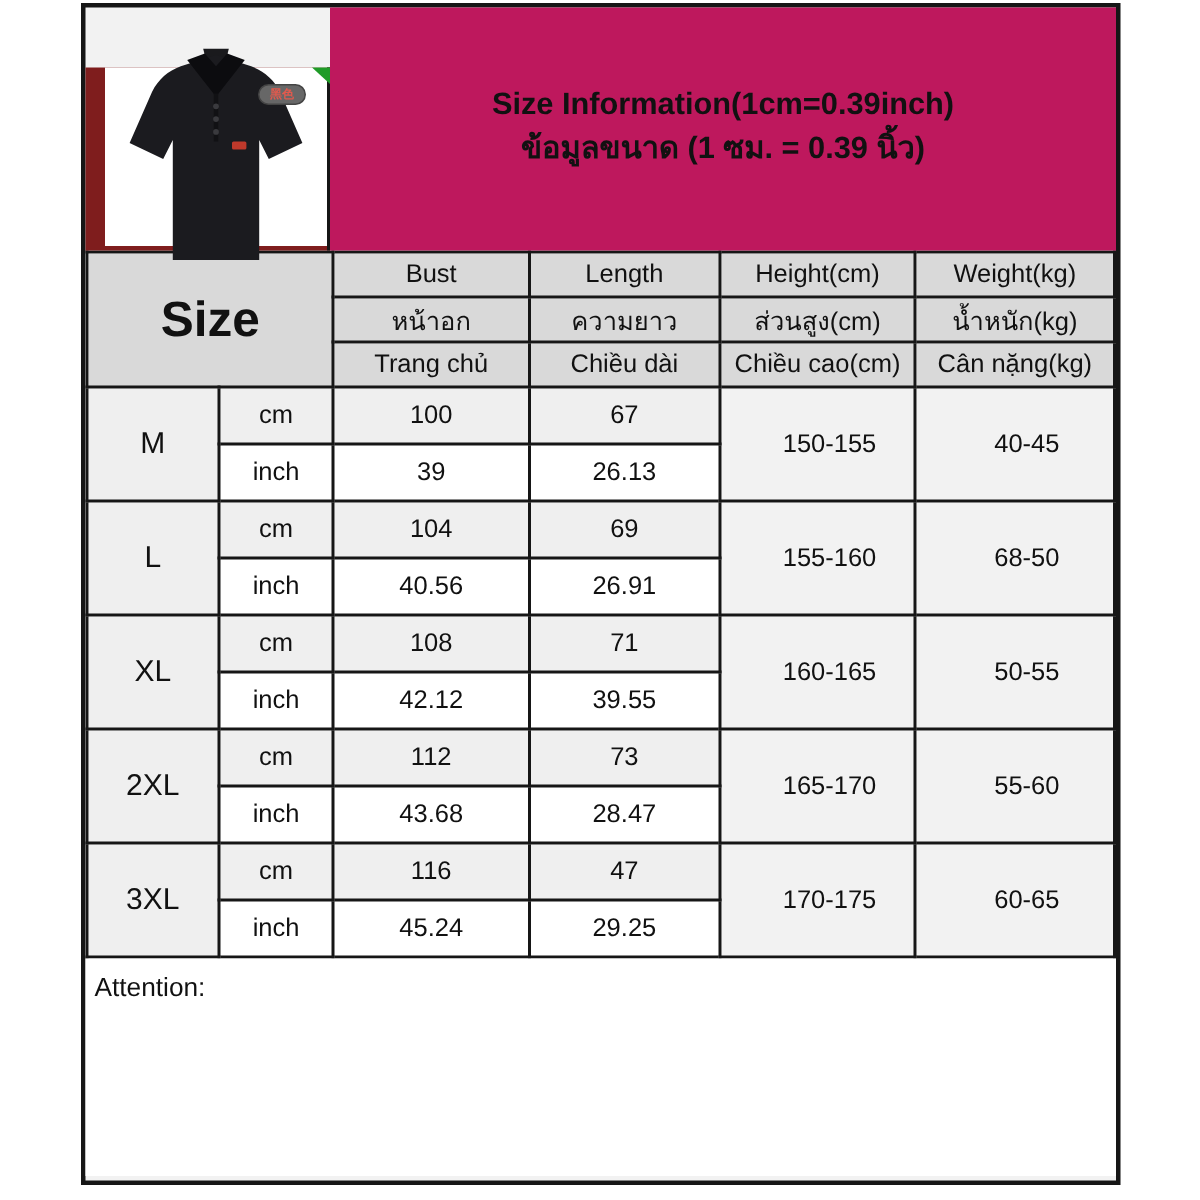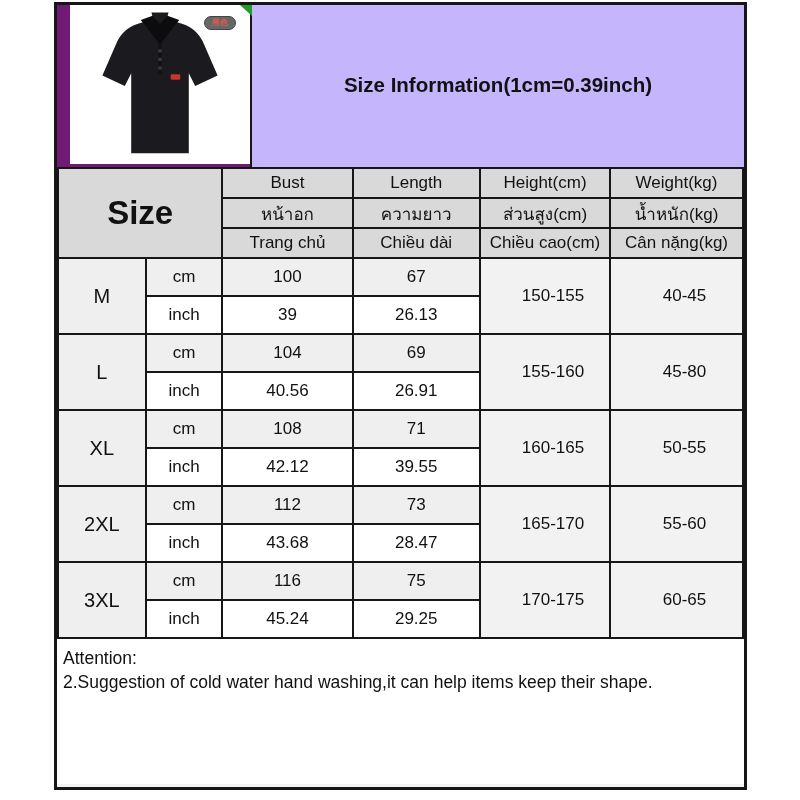--- a/index.html
+++ b/index.html
@@ -4,32 +4,32 @@
 <style>
   * { margin:0; padding:0; box-sizing:border-box; }
   html,body { width:800px; height:800px; background:#ffffff; overflow:hidden;
               font-family:"Liberation Sans","DejaVu Sans",sans-serif; color:#111; }
 
   .frame { position:absolute; left:54px; top:2px; width:693px; height:788px;
            border:3px solid #161616; background:#f2f2f2; }
 
   
   .top-row { display:flex; height:162px; }
-  .product-cell { position:relative; width:195px; border-right:2px solid #161616;
-                  background:#701a75; flex:none; }
+  .product-cell { position:relative; width:163px; border-right:2px solid #161616;
+                  background:#7f1d1d; flex:none;margin-top:40px; }
   .photo { position:absolute; left:13px; top:0; right:0; bottom:3px; background:#ffffff; }
   .photo svg { position:absolute; left:50%; top:50%; transform:translate(-50%,-50%); }
   .color-badge { position:absolute; top:11px; right:14px; background:#676767;
                  border:1px solid #444; border-radius:8px; font-size:8px; line-height:12px;
                  padding:0 7px; color:#e05a4e; font-weight:bold; }
   .corner-ribbon { position:absolute; top:0; right:-2px; width:0; height:0;
                    border-top:11px solid #1f9b27; border-left:12px solid transparent; }
 
   .title-cell { flex:1; display:flex; flex-direction:column; justify-content:center;
-                align-items:center; background:#c4b5fd; padding-bottom:4px; }
+                align-items:center; background:#be185d; padding-bottom:4px; }
   .title-cell div { font-weight:bold; font-size:20.5px; line-height:29px; white-space:nowrap; }
 
   
   table.size-table { width:100%; border-collapse:collapse; table-layout:fixed;
                      background:#ffffff; }
   col.c-size  { width:12.8%; }
   col.c-unit  { width:11.2%; }
   col.c-bust  { width:19.0%; }
   col.c-len   { width:18.6%; }
   col.c-hgt   { width:19.0%; }
@@ -66,20 +66,21 @@
           <circle cx="60" cy="46" r="1.8" fill="#3a3a3e"></circle>
           <circle cx="60" cy="54" r="1.8" fill="#3a3a3e"></circle>
           <rect x="70" y="60" width="9" height="5" rx="1" fill="#c0392b"></rect>
         </svg>
       </div>
       <span class="color-badge">黑色</span>
       <span class="corner-ribbon"></span>
     </div>
     <div class="title-cell">
       <div>Size Information(1cm=0.39inch)</div>
+      <div>ข้อมูลขนาด (1 ซม. = 0.39 นิ้ว)</div>
     </div>
   </div>
 
   <table class="size-table">
     <colgroup>
       <col class="c-size">
         <col class="c-unit">
         <col class="c-bust">
       <col class="c-len">
         <col class="c-hgt">
@@ -121,21 +122,21 @@
         <td>39</td>
         <td>26.13</td>
       </tr>
 
       <tr class="row-cm">
         <td class="size-label" rowspan="2">L</td>
         <td>cm</td>
         <td>104</td>
         <td>69</td>
         <td class="range-cell" rowspan="2">155-160</td>
-        <td class="range-cell" rowspan="2">45-80</td>
+        <td class="range-cell" rowspan="2">68-50</td>
       </tr>
       <tr class="row-inch">
         <td>inch</td>
         <td>40.56</td>
         <td>26.91</td>
       </tr>
 
       <tr class="row-cm">
         <td class="size-label" rowspan="2">XL</td>
         <td>cm</td>
@@ -161,30 +162,29 @@
       <tr class="row-inch">
         <td>inch</td>
         <td>43.68</td>
         <td>28.47</td>
       </tr>
 
       <tr class="row-cm">
         <td class="size-label" rowspan="2">3XL</td>
         <td>cm</td>
         <td>116</td>
-        <td>75</td>
+        <td>47</td>
         <td class="range-cell" rowspan="2">170-175</td>
         <td class="range-cell" rowspan="2">60-65</td>
       </tr>
       <tr class="row-inch">
         <td>inch</td>
         <td>45.24</td>
         <td>29.25</td>
       </tr>
     </tbody>
   </table>
 
   <div class="attention">
     <div>Attention:</div>
-    <div>2.Suggestion of cold water hand washing,it can help items keep their shape.</div>
   </div>
 
 </div>
 
 </body></html>

